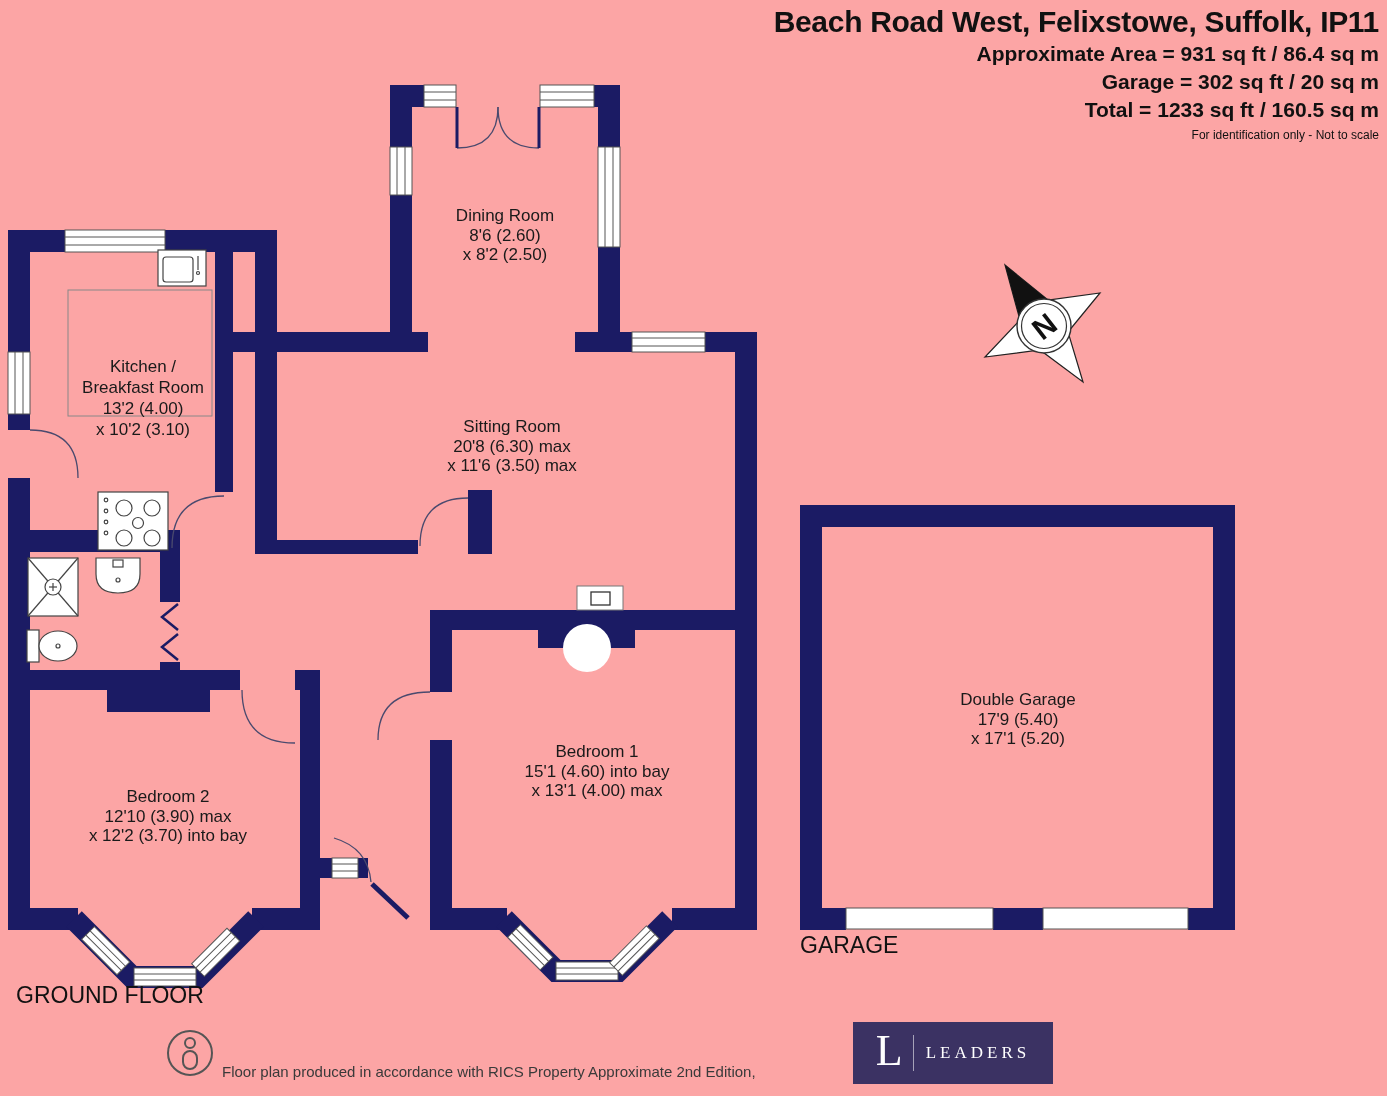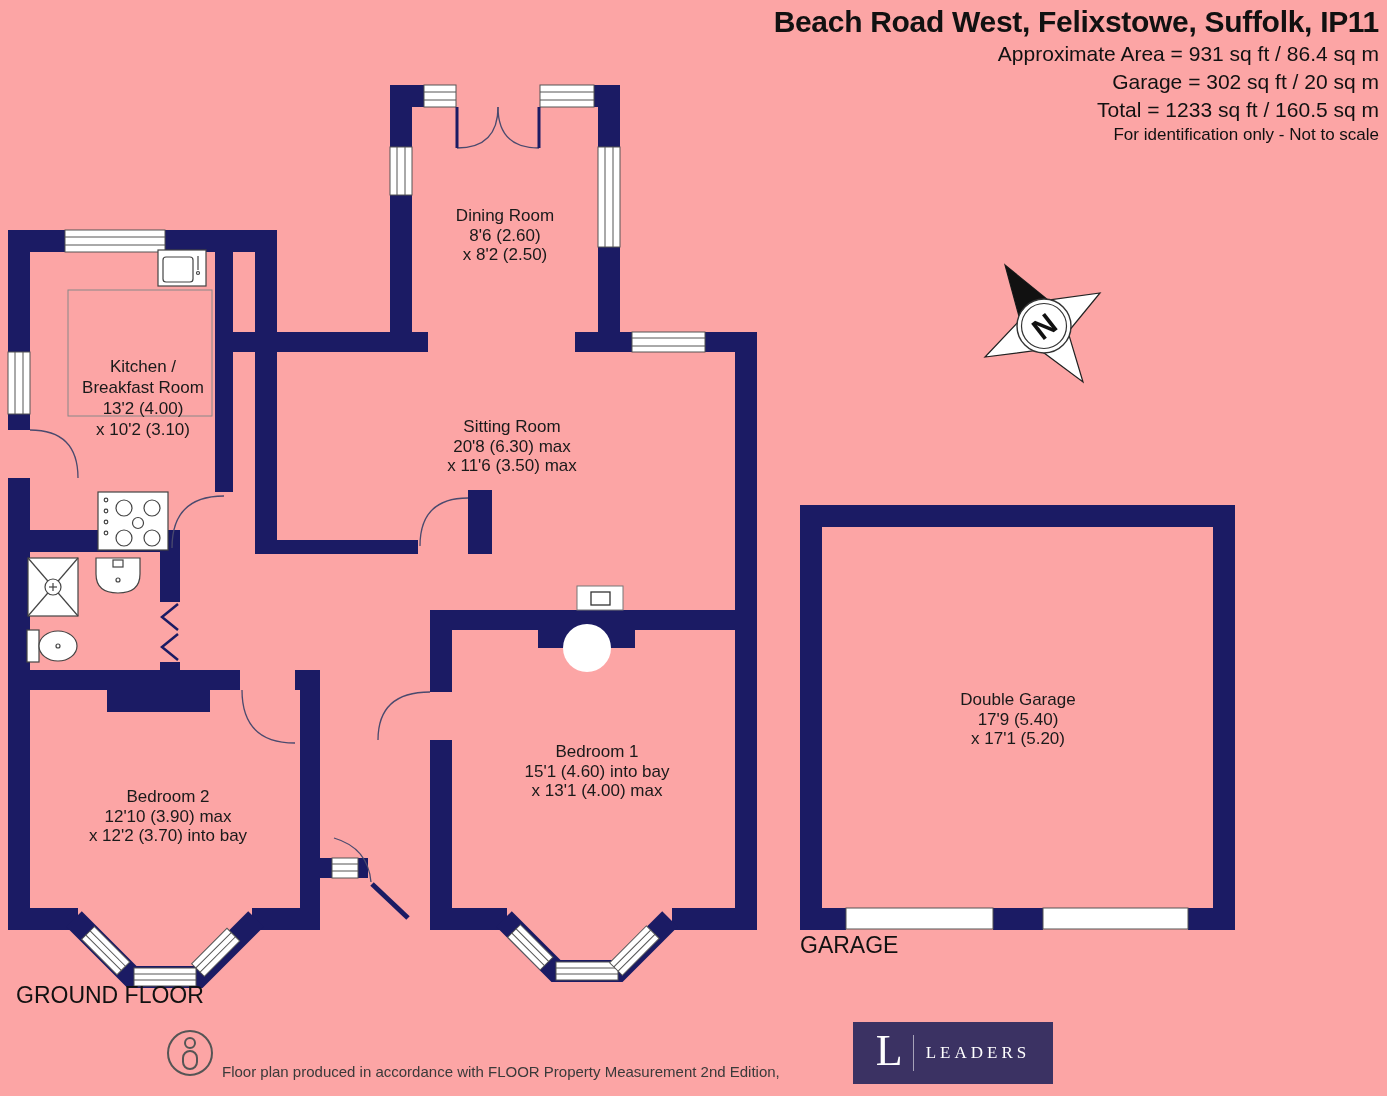--- a/index.html
+++ b/index.html
@@ -1,22 +1,22 @@
 <!DOCTYPE html>
 <html><head>
 <meta charset="utf-8">
 <style>
   html,body{margin:0;padding:0;background:#fff;}
   #page{position:relative;width:1387px;height:1096px;background:#fca5a5;overflow:hidden;
         font-family:"Liberation Sans", sans-serif;color:#111;}
   
   #header{position:absolute;top:4px;right:8px;text-align:right;}
   .hdr-title{font-size:30px;font-weight:bold;line-height:36px;letter-spacing:-.3px;}
-  .hdr-line{font-size:21px;line-height:28px;color:#111;}
-  .hdr-small{font-size:17px;line-height:22px;color:#111;}
+  .hdr-line{font-size:21px;line-height:28px;color:#111;font-weight:bold;}
+  .hdr-small{font-size:12px;line-height:22px;color:#111;}
   
   #plan{position:absolute;left:0;top:0;}
   .wall{fill:#1b1b64;}
   .win{fill:#ffffff;stroke:#555;stroke-width:1;}
   .winline{stroke:#555;stroke-width:1;}
   .arc{fill:none;stroke:#4a4a6e;stroke-width:1.3;}
   .leaf{stroke:#1b1b64;stroke-width:3;}
   .fx{fill:#ffffff;stroke:#444;stroke-width:1.2;}
   .fxline{stroke:#444;stroke-width:1.2;fill:none;}
   .room-label{font-family:"Liberation Sans",sans-serif;font-size:17px;fill:#1a1a1a;text-anchor:middle;}
@@ -293,21 +293,21 @@
     <text class="floor-label" x="800" y="953" font-size="22">GARAGE</text>
 
     <g>
       <circle cx="190" cy="1053" r="22" fill="none" stroke="#555" stroke-width="2"></circle>
       <circle cx="190" cy="1043" r="5" fill="none" stroke="#555" stroke-width="2"></circle>
       <rect x="183" y="1051" width="14" height="18" rx="7" fill="none" stroke="#555" stroke-width="2"></rect>
     </g>
   </svg>
 
   <div id="footer-text">
-    <div>Floor plan produced in accordance with FLOOR Property Measurement 2nd Edition,</div>
+    <div>Floor plan produced in accordance with RICS Property Approximate 2nd Edition,</div>
     
     
   </div>
 
   <div id="leaders-logo">
     <span class="big-l">L</span>
     <span class="div"></span>
     <span class="word">LEADERS</span>
   </div>
 

